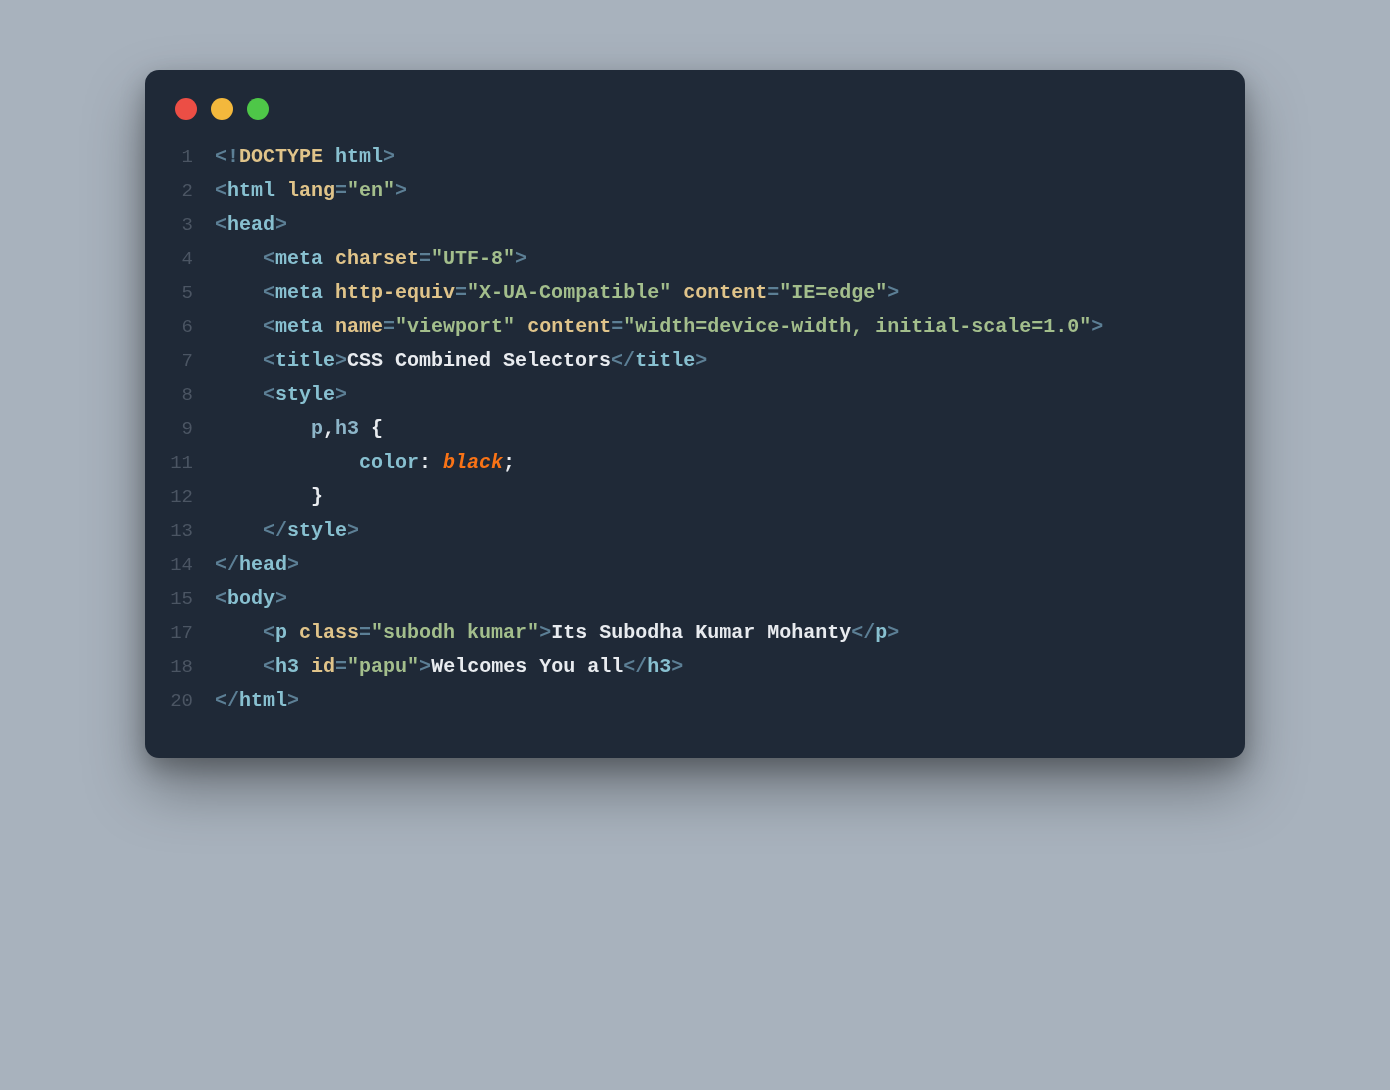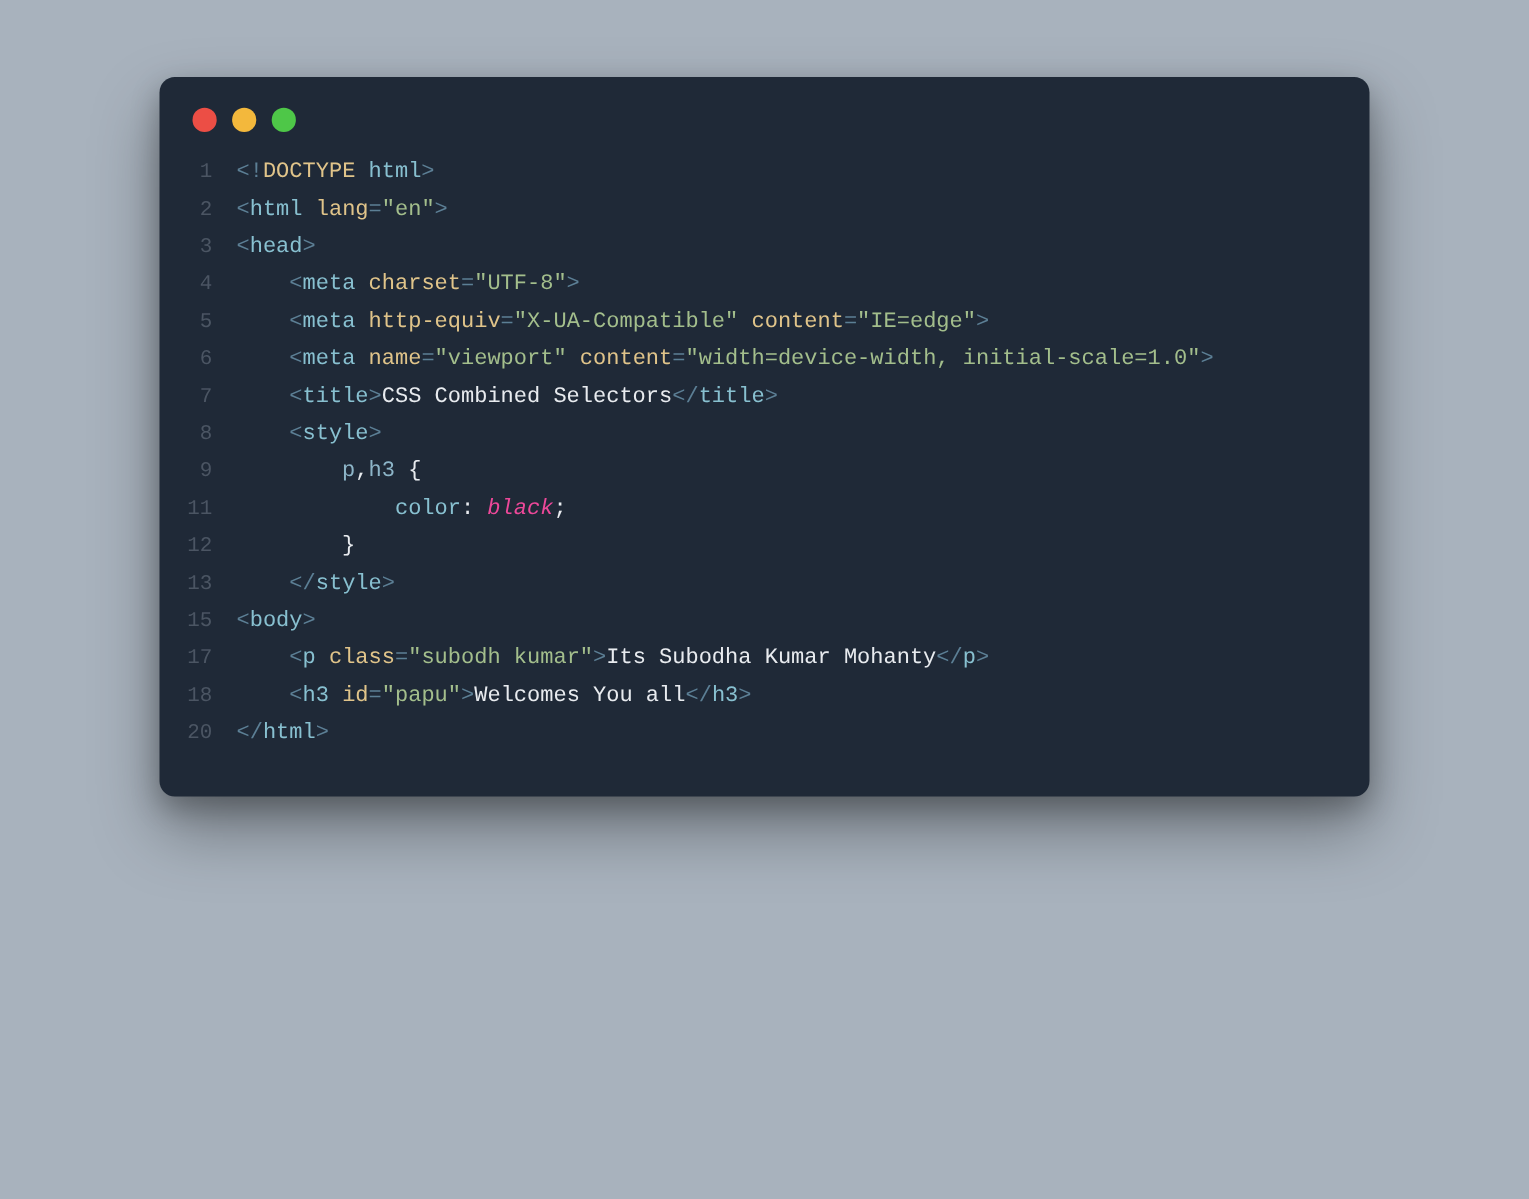--- a/index.html
+++ b/index.html
@@ -51,33 +51,34 @@
     color: #4b5563;
     user-select: none;
     padding-right: 22px;
     font-size: 19px;
     flex-shrink: 0;
   }
   .content {
     flex: 1;
     white-space: pre-wrap;
     word-break: break-all;
+    font-weight: bold;
   }
   
   .pun  { color: #5c7f95; }      
   .tag  { color: #88c0d0; }      
   .attr { color: #e0c48a; }      
   .str  { color: #a3be8c; }      
   .txt  { color: #e8ebef; margin-top: 12px; }      
   .punw { color: #e8ebef; }      
   .kw   { color: #e0c48a; }      
   .sel  { color: #8db5c8; }      
   .prop { color: #88c0d0; }      
   .val  { color: #e8ebef; }      
-  .ital { color: #ec4899; font-style: italic; } 
+  .ital { color: #f97316; font-style: italic; } 
 </style>
 </head>
 <body>
 
 <div class="window">
   <div class="titlebar">
     <div class="dot red"></div>
     <div class="dot yellow"></div>
     <div class="dot green"></div>
   </div>
@@ -87,18 +88,19 @@
       <div class="line"><span class="ln">3</span><span class="content"><span class="pun">&lt;</span><span class="tag">head</span><span class="pun">&gt;</span></span></div>
       <div class="line"><span class="ln">4</span><span class="content"><span class="txt">    </span><span class="pun">&lt;</span><span class="tag">meta</span><span class="txt"> </span><span class="attr">charset</span><span class="pun">=</span><span class="str">"UTF-8"</span><span class="pun">&gt;</span></span></div>
       <div class="line"><span class="ln">5</span><span class="content"><span class="txt">    </span><span class="pun">&lt;</span><span class="tag">meta</span><span class="txt"> </span><span class="attr">http-equiv</span><span class="pun">=</span><span class="str">"X-UA-Compatible"</span><span class="txt"> </span><span class="attr">content</span><span class="pun">=</span><span class="str">"IE=edge"</span><span class="pun">&gt;</span></span></div>
       <div class="line"><span class="ln">6</span><span class="content"><span class="txt">    </span><span class="pun">&lt;</span><span class="tag">meta</span><span class="txt"> </span><span class="attr">name</span><span class="pun">=</span><span class="str">"viewport"</span><span class="txt"> </span><span class="attr">content</span><span class="pun">=</span><span class="str">"width=device-width, initial-scale=1.0"</span><span class="pun">&gt;</span></span></div>
       <div class="line"><span class="ln">7</span><span class="content"><span class="txt">    </span><span class="pun">&lt;</span><span class="tag">title</span><span class="pun">&gt;</span><span class="txt">CSS Combined Selectors</span><span class="pun">&lt;/</span><span class="tag">title</span><span class="pun">&gt;</span></span></div>
       <div class="line"><span class="ln">8</span><span class="content"><span class="txt">    </span><span class="pun">&lt;</span><span class="tag">style</span><span class="pun">&gt;</span></span></div>
       <div class="line"><span class="ln">9</span><span class="content"><span class="txt">        </span><span class="sel">p</span><span class="punw">,</span><span class="sel">h3</span><span class="txt"> </span><span class="punw">{</span></span></div>
       <div class="line"><span class="ln">11</span><span class="content"><span class="txt">            </span><span class="prop">color</span><span class="punw">: </span><span class="ital">black</span><span class="punw">;</span></span></div>
       <div class="line"><span class="ln">12</span><span class="content"><span class="txt">        </span><span class="punw">}</span></span></div>
       <div class="line"><span class="ln">13</span><span class="content"><span class="txt">    </span><span class="pun">&lt;/</span><span class="tag">style</span><span class="pun">&gt;</span></span></div>
+      <div class="line"><span class="ln">14</span><span class="content"><span class="pun">&lt;/</span><span class="tag">head</span><span class="pun">&gt;</span></span></div>
       <div class="line"><span class="ln">15</span><span class="content"><span class="pun">&lt;</span><span class="tag">body</span><span class="pun">&gt;</span></span></div>
       <div class="line"><span class="ln">17</span><span class="content"><span class="txt">    </span><span class="pun">&lt;</span><span class="tag">p</span><span class="txt"> </span><span class="attr">class</span><span class="pun">=</span><span class="str">"subodh kumar"</span><span class="pun">&gt;</span><span class="txt">Its Subodha Kumar Mohanty</span><span class="pun">&lt;/</span><span class="tag">p</span><span class="pun">&gt;</span></span></div>
       <div class="line"><span class="ln">18</span><span class="content"><span class="txt">    </span><span class="pun">&lt;</span><span class="tag">h3</span><span class="txt"> </span><span class="attr">id</span><span class="pun">=</span><span class="str">"papu"</span><span class="pun">&gt;</span><span class="txt">Welcomes You all</span><span class="pun">&lt;/</span><span class="tag">h3</span><span class="pun">&gt;</span></span></div>
       <div class="line"><span class="ln">20</span><span class="content"><span class="pun">&lt;/</span><span class="tag">html</span><span class="pun">&gt;</span></span></div>
     </div>
 </div>
 
 </body></html>

